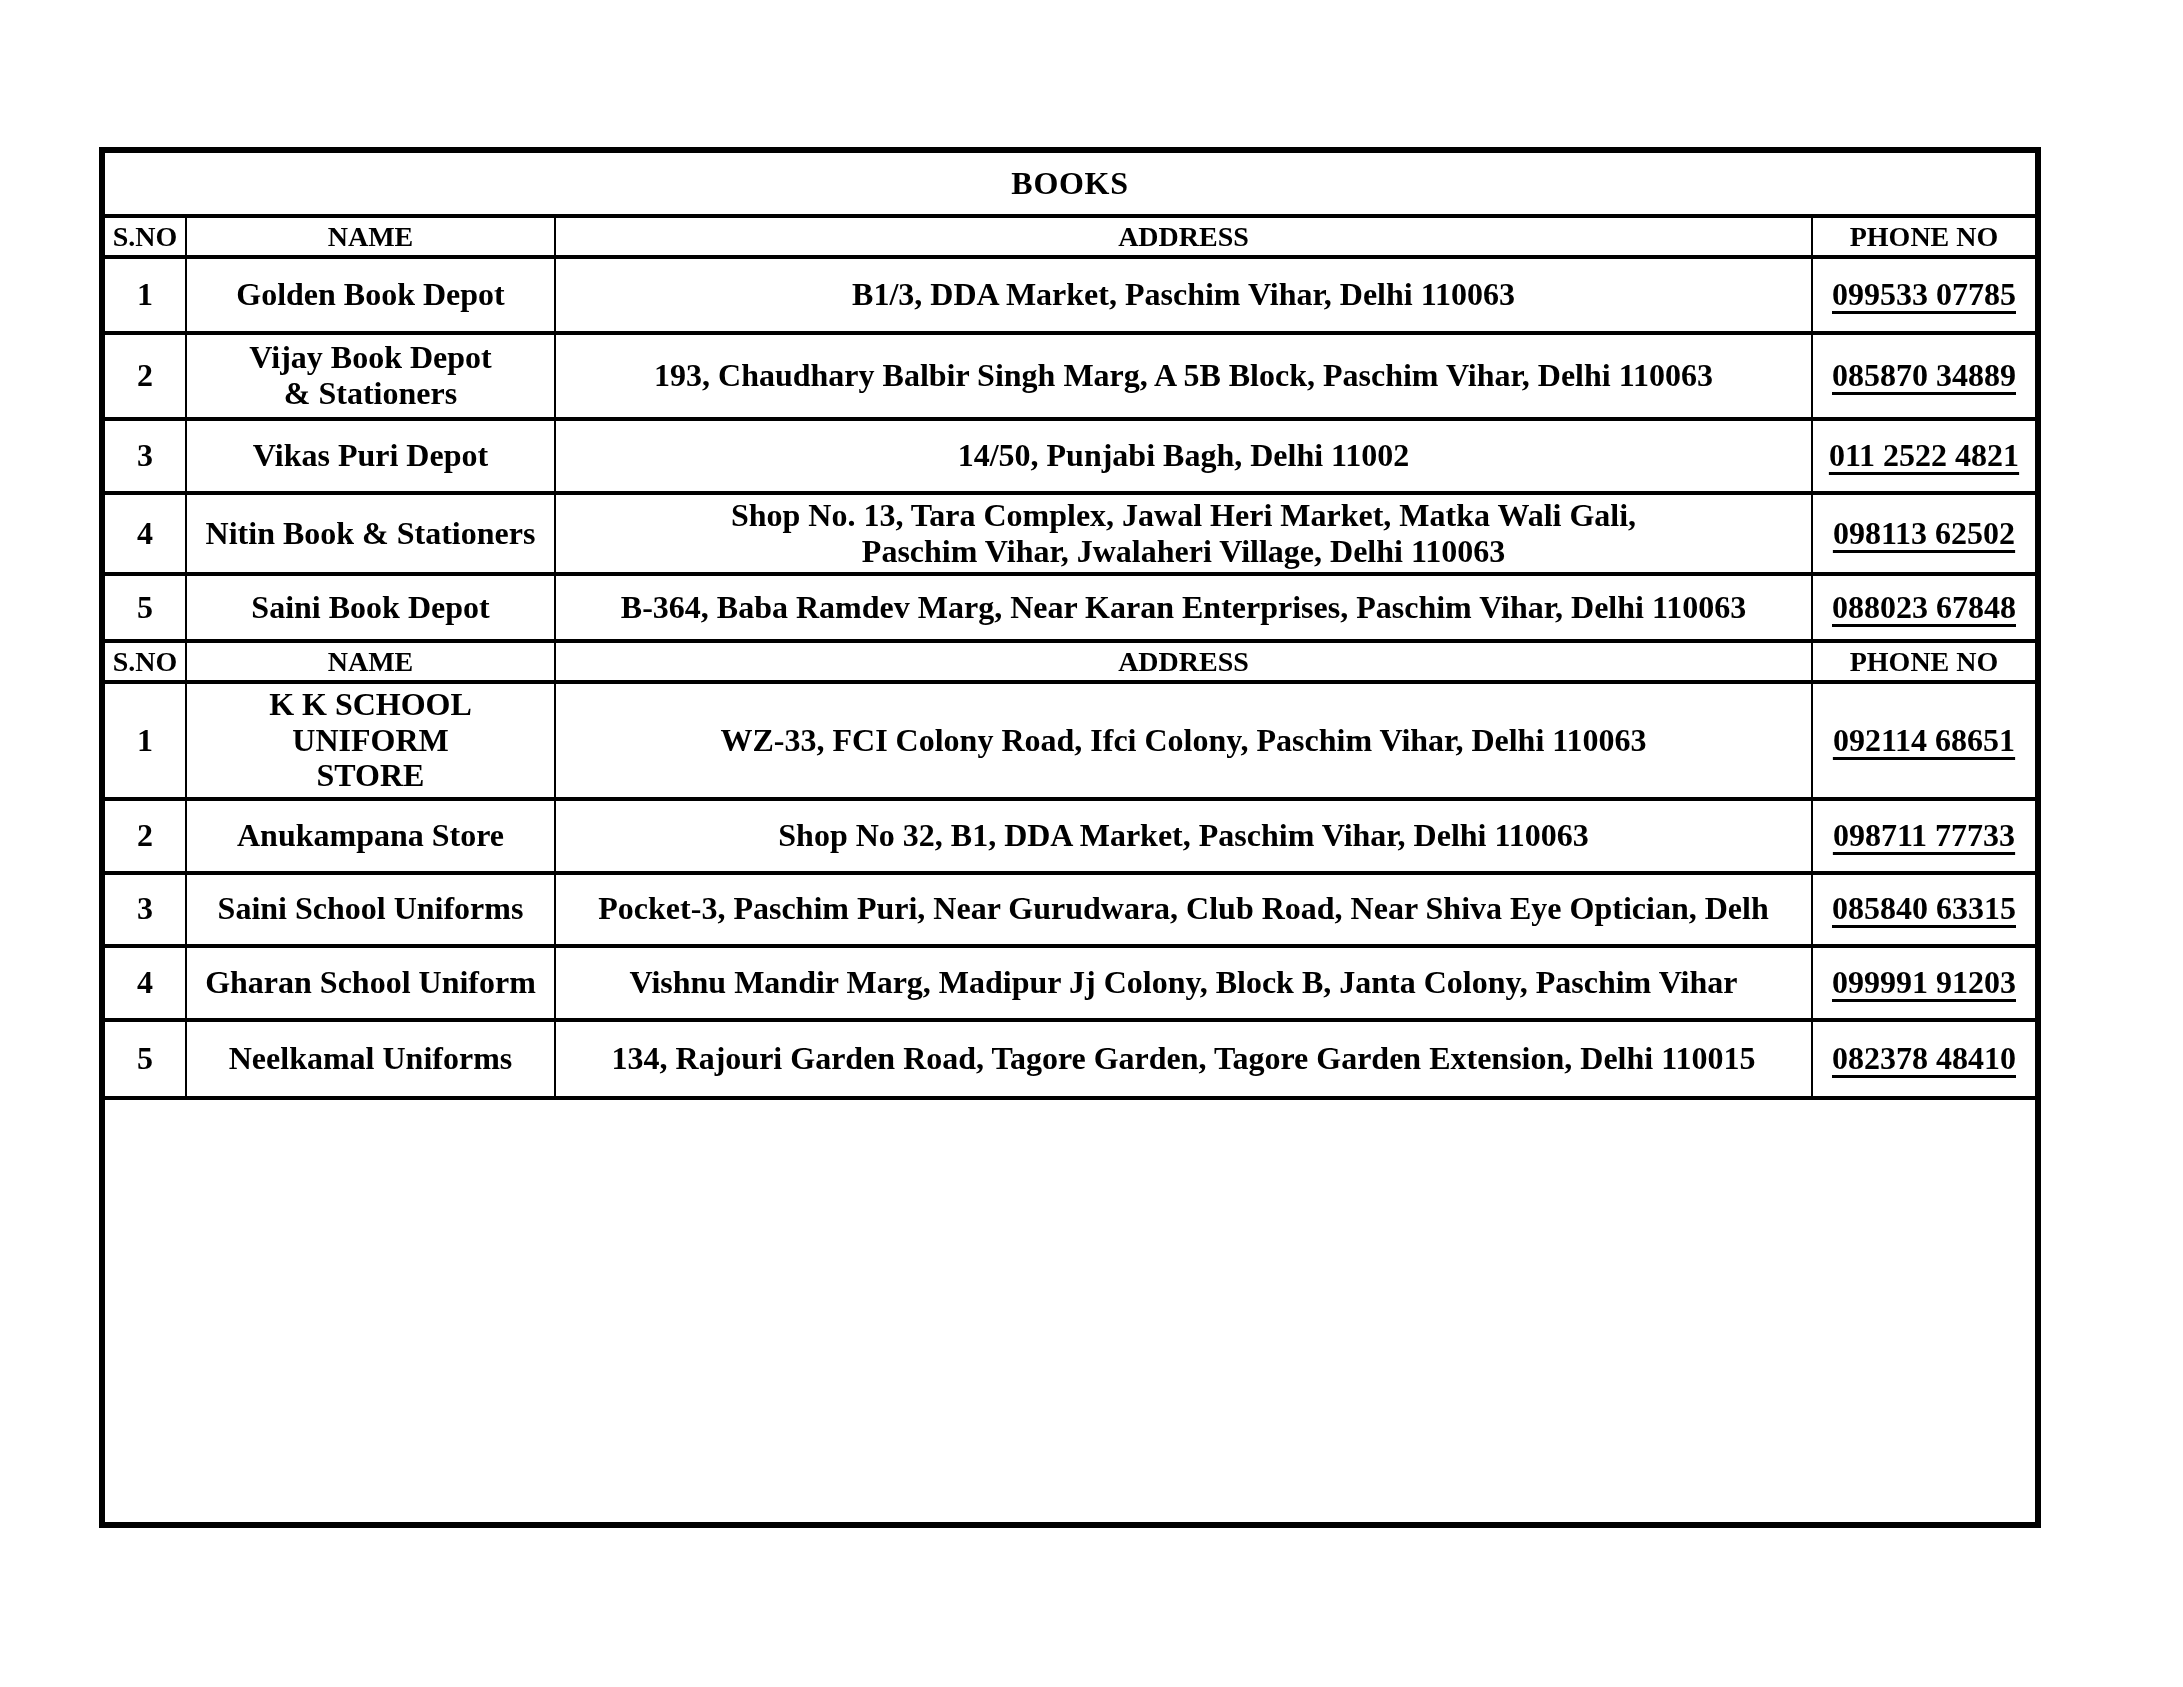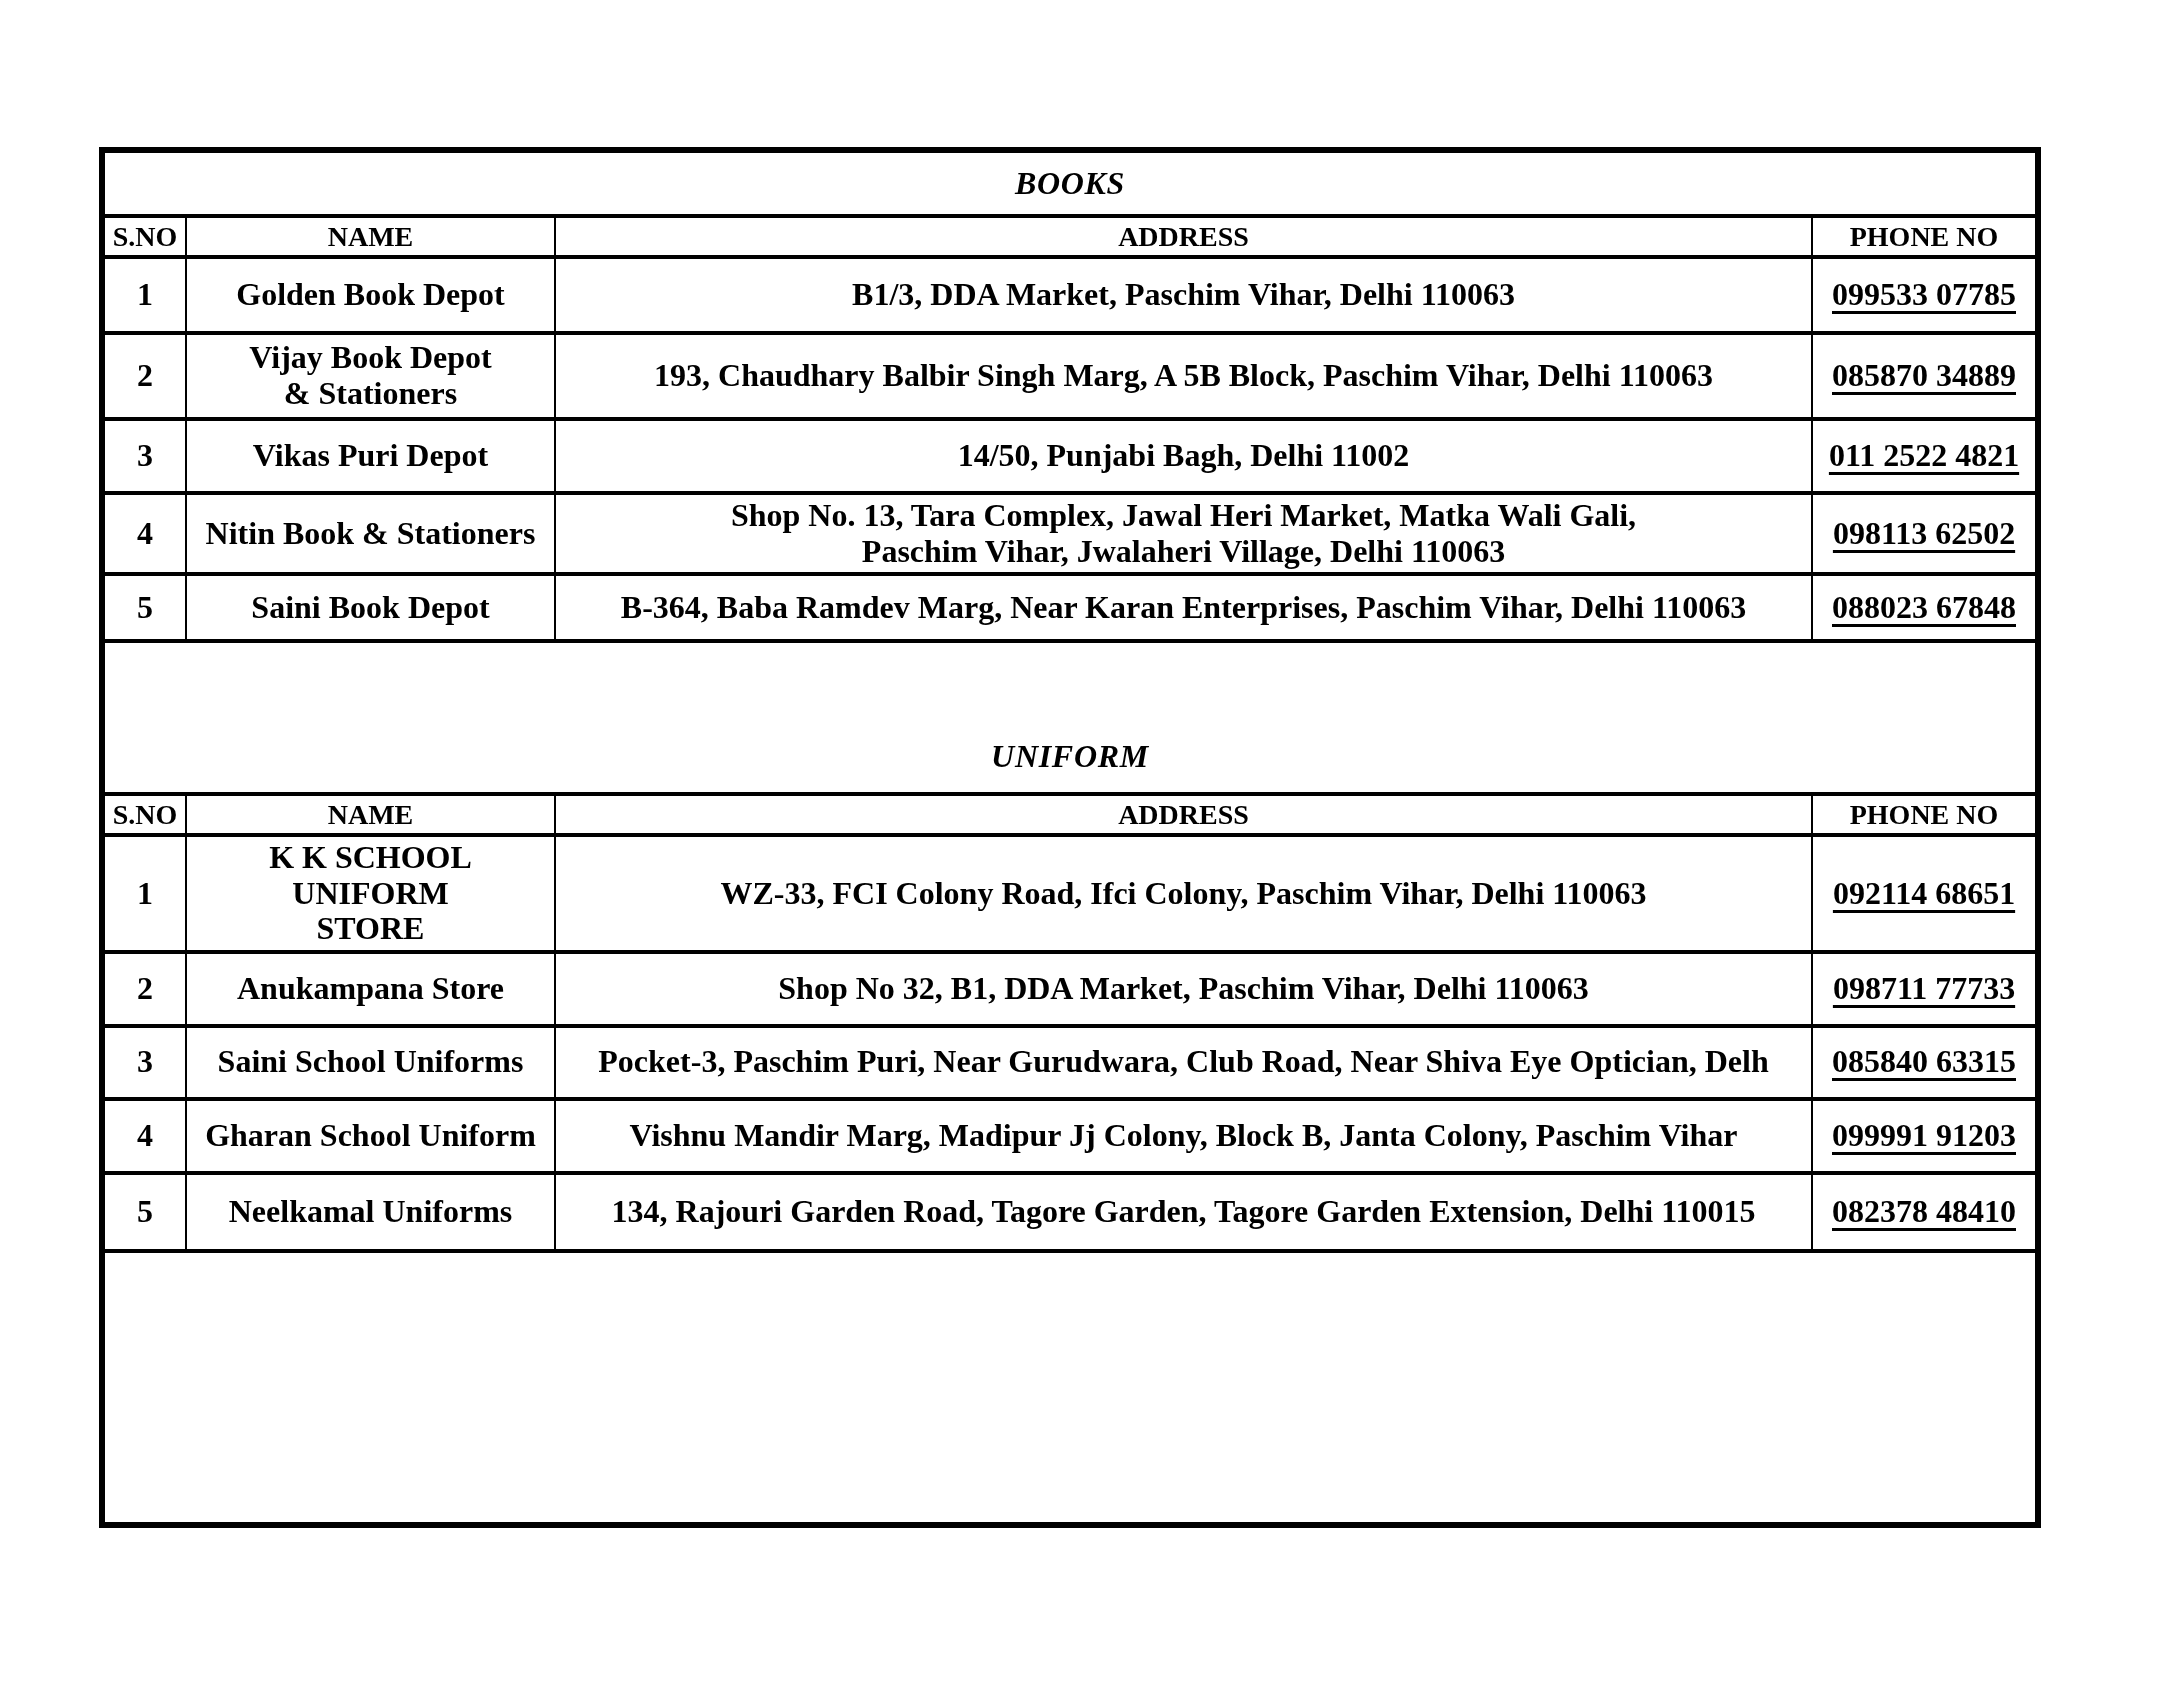--- a/index.html
+++ b/index.html
@@ -28,21 +28,20 @@
     text-align: center;
     vertical-align: middle;
     font-weight: 700;
     white-space: pre-line;
     overflow: hidden;
     padding: 2.6px 6.6px;
   }
   .title-cell {
     font-size: 32px;
     letter-spacing: 0.7px;
-    font-style: italic;
   }
   th.head-cell {
     font-size: 28px;
   }
   td.body-cell {
     font-size: 32px;
     line-height: 1.12;
   }
   td.gap-cell {
     vertical-align: bottom;
@@ -107,23 +106,20 @@
 Paschim Vihar, Jwalaheri Village, Delhi 110063</td>
       <td class="body-cell"><span class="phone-link">098113 62502</span></td>
     </tr>
     <tr style="height:67px">
       <td class="body-cell">5</td>
       <td class="body-cell">Saini Book Depot</td>
       <td class="body-cell">B-364, Baba Ramdev Marg, Near Karan Enterprises, Paschim Vihar, Delhi 110063</td>
       <td class="body-cell"><span class="phone-link">088023 67848</span></td>
     </tr>
 
-    <tr style="height:153px">
-      <td colspan="4" class="title-cell gap-cell">UNIFORM</td>
-    </tr>
 
     <tr style="height:38px">
       <th class="head-cell">S.NO</th>
       <th class="head-cell">NAME</th>
       <th class="head-cell">ADDRESS</th>
       <th class="head-cell">PHONE NO</th>
     </tr>
     <tr style="height:83px">
       <td class="body-cell">1</td>
       <td class="body-cell">K K SCHOOL UNIFORM

